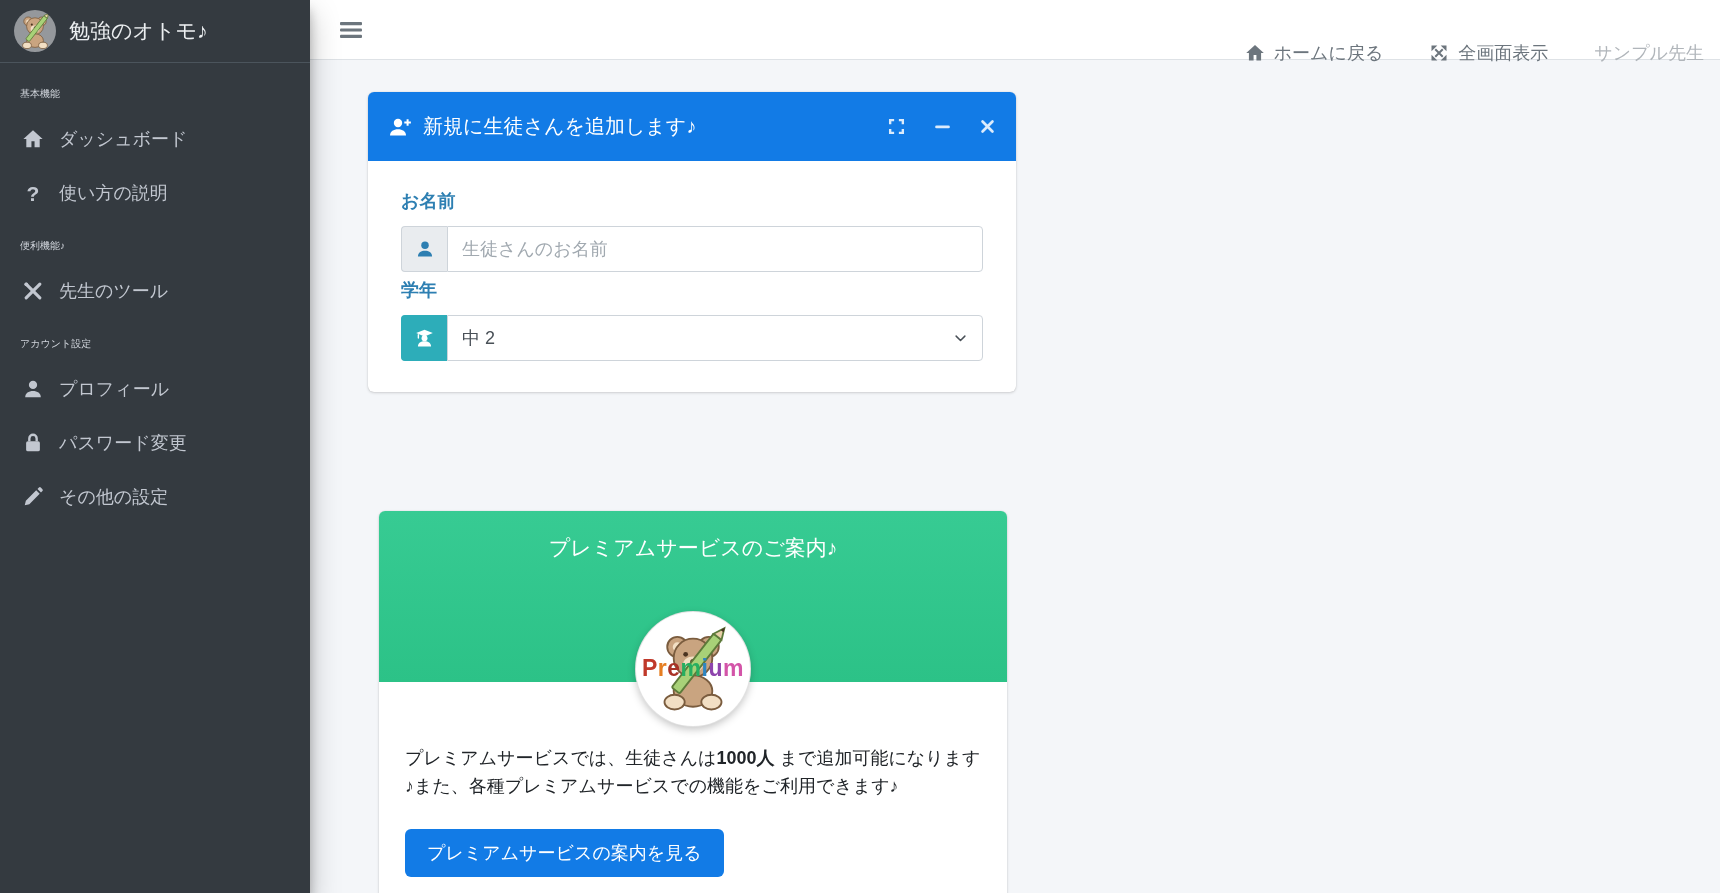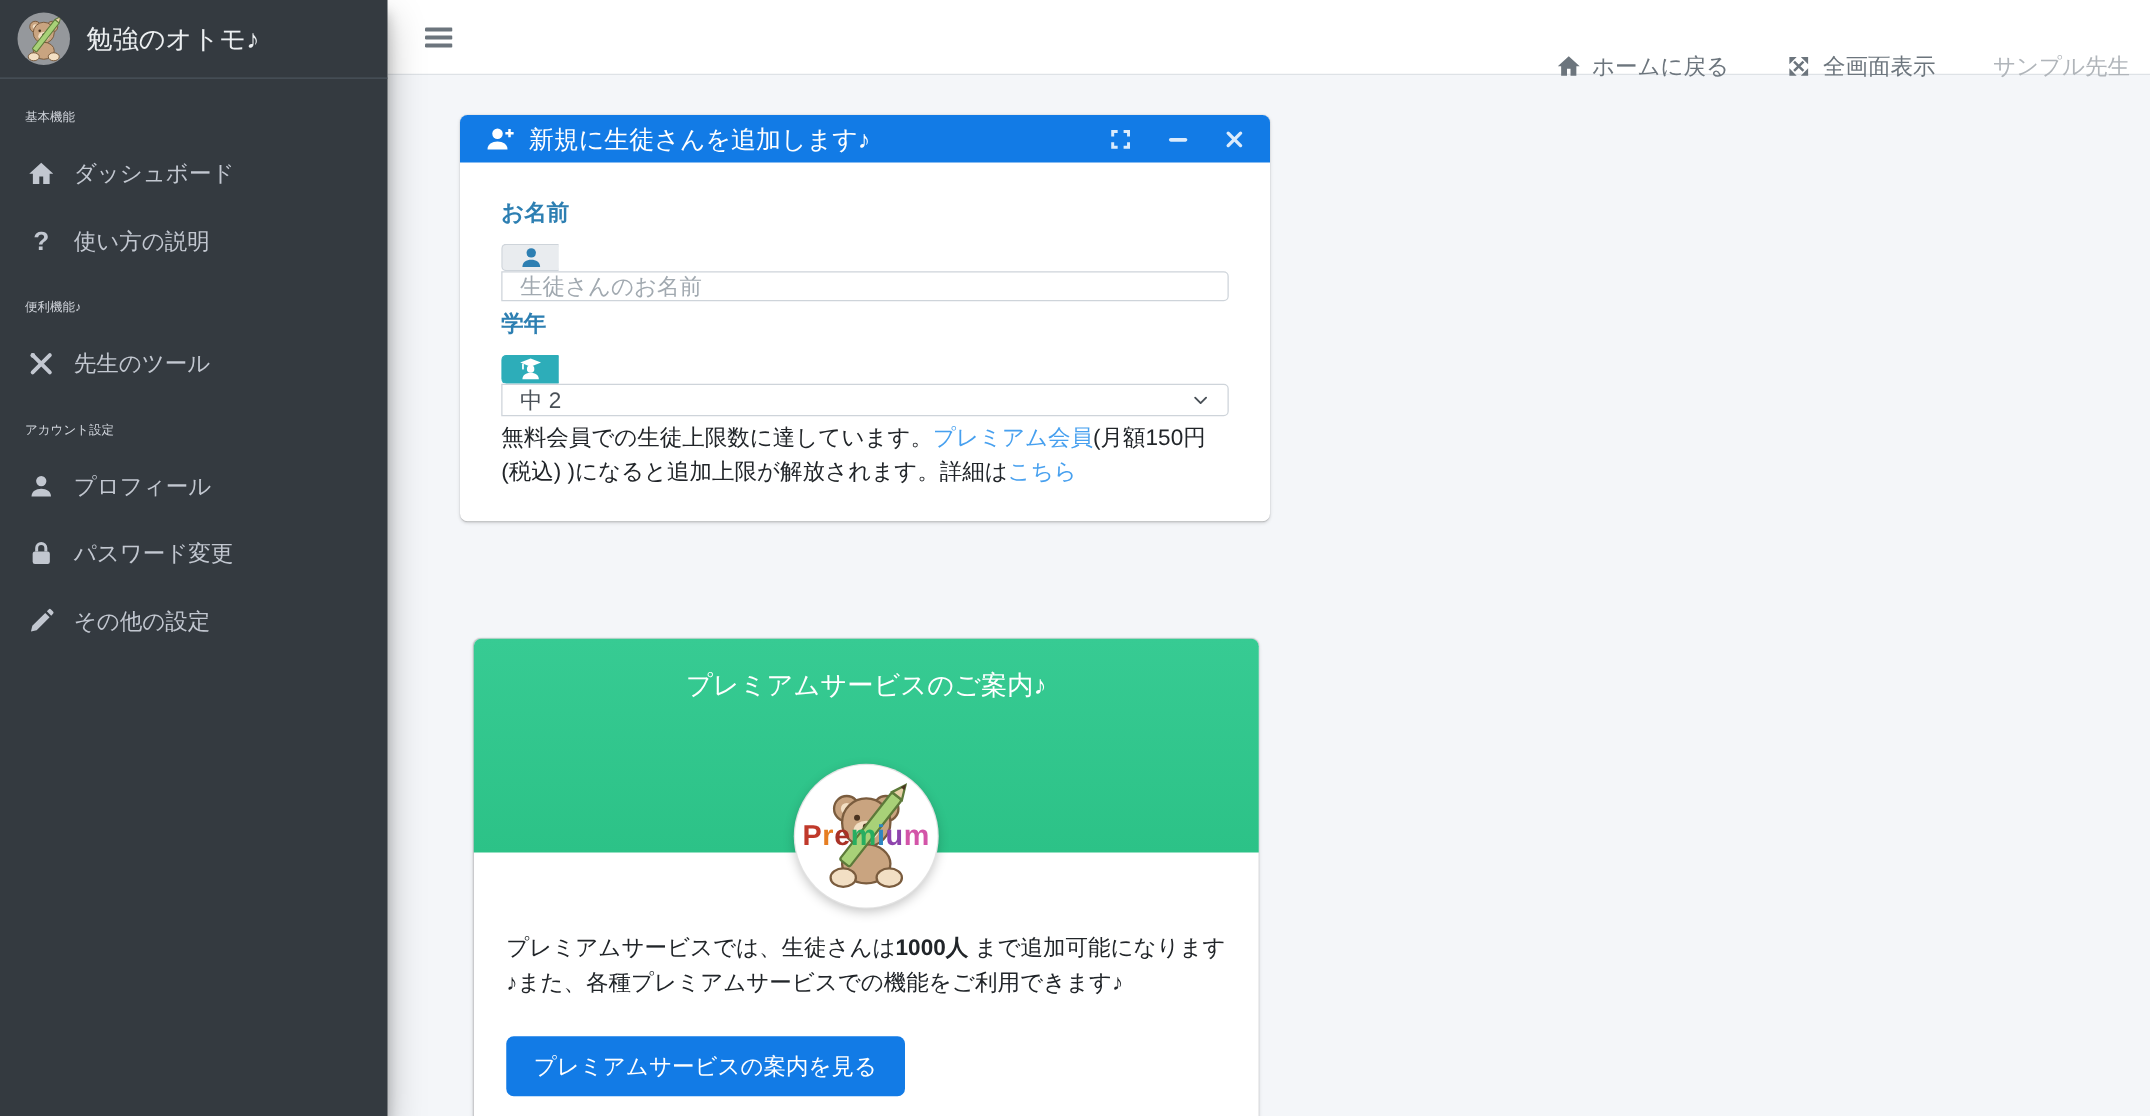--- a/index.html
+++ b/index.html
@@ -57,29 +57,29 @@
   
   .content{ position:absolute; left:310px; top:60px; width:1410px; height:833px; }
 
   .card1{
     position:absolute; left:58px; top:32px; width:648px;
     background:#fff; border-radius:6px;
     box-shadow:0 0 1px rgba(0,0,0,.2), 0 1px 3px rgba(0,0,0,.15);
   }
   .card1-header{
     background:var(--primary); border-radius:6px 6px 0 0;
-    height:38px; display:flex; align-items:center; padding:0 20px; color:#fff;
+    height:69px; display:flex; align-items:center; padding:0 20px; color:#fff;
   }
   .card1-title{ font-size:20px; margin-left:11px; }
   .card-tools{ margin-left:auto; display:flex; align-items:center; gap:27px; color:rgba(255,255,255,.85); }
   .tool-btn{ cursor:pointer; display:flex; align-items:center; }
 
   .card1-body{ padding:22px 33px 26px; }
   .field-label{ color:var(--label); font-weight:bold; font-size:18px; margin:6px 0 13px; }
-  .input-group{ display:flex; height:46px; margin-bottom:5px;flex-direction:column; }
+  .input-group{ display:flex; height:46px; margin-bottom:5px; }
   .addon{
     width:46px; flex:0 0 auto; display:flex; align-items:center; justify-content:center;
     background:#e9ecef; border:1px solid #ced4da; border-right:0; border-radius:4px 0 0 4px;
     color:var(--label);
   }
   .addon.teal{ background:var(--teal); border-color:var(--teal); color:#fff; }
   .text-input{
     flex:1; border:1px solid #ced4da; border-radius:0 4px 4px 0;
     padding:0 14px; font-size:18px; color:#495057; outline:none; min-width:0;
     font-family:"Liberation Sans", sans-serif;
@@ -310,21 +310,20 @@
         </span>
         <div class="select">
           <span>中 2</span>
           <span class="chev">
             <svg width="15" height="15" viewBox="0 0 24 24" fill="none" stroke="currentColor" stroke-width="2.4" stroke-linecap="round" stroke-linejoin="round">
                 <path d="M5 9l7 7 7-7"></path>
               </svg>
           </span>
         </div>
       </div>
-      <p class="notice"><span>無料会員での生徒上限数に達しています。</span><a>プレミアム会員</a><span>(月額150円(税込) )になると追加上限が解放されます。詳細は</span><a>こちら</a></p>
     </div>
   </section>
 
   <section class="card2">
     <div class="card2-green">
       <div class="card2-title">プレミアムサービスのご案内♪</div>
     </div>
     <div class="badge-circle">
       <svg width="92" height="92" viewBox="0 0 100 100">
           <use href="#bear"></use>

